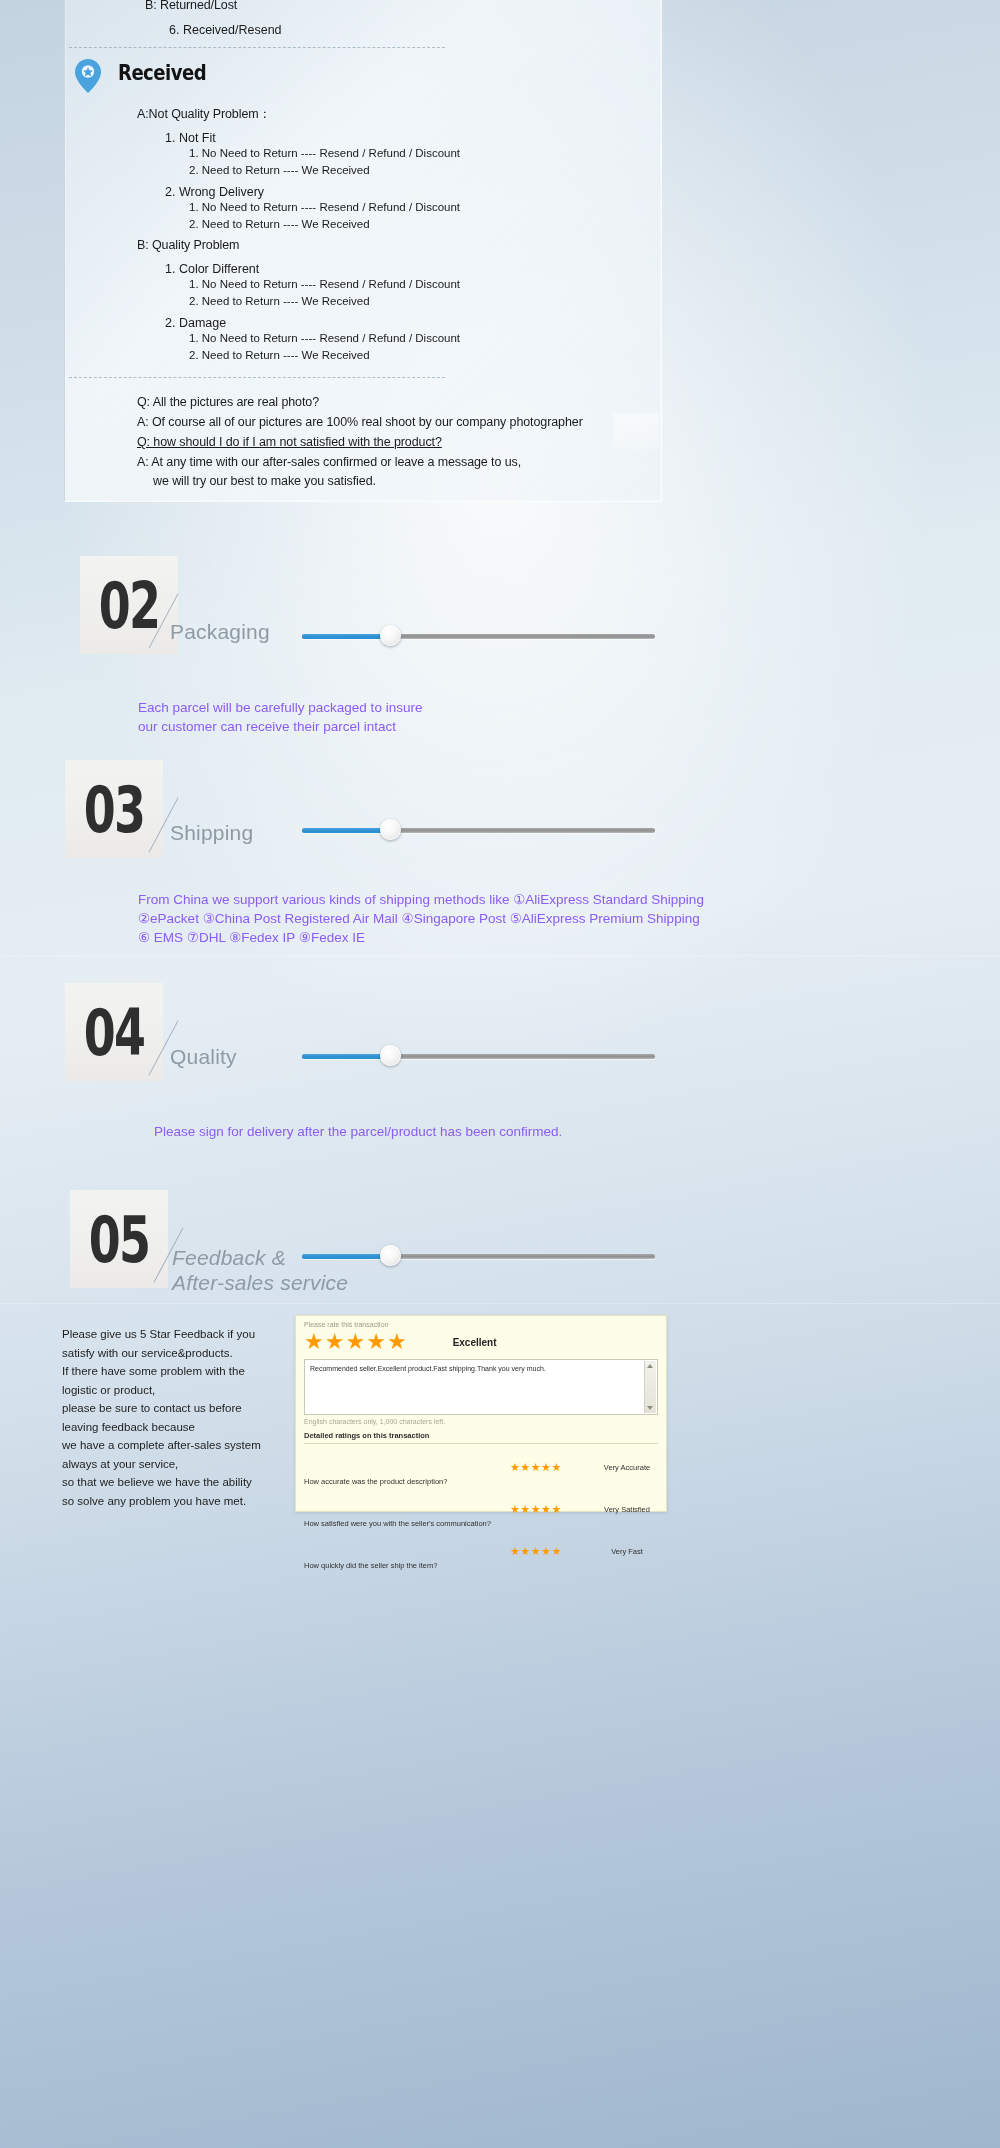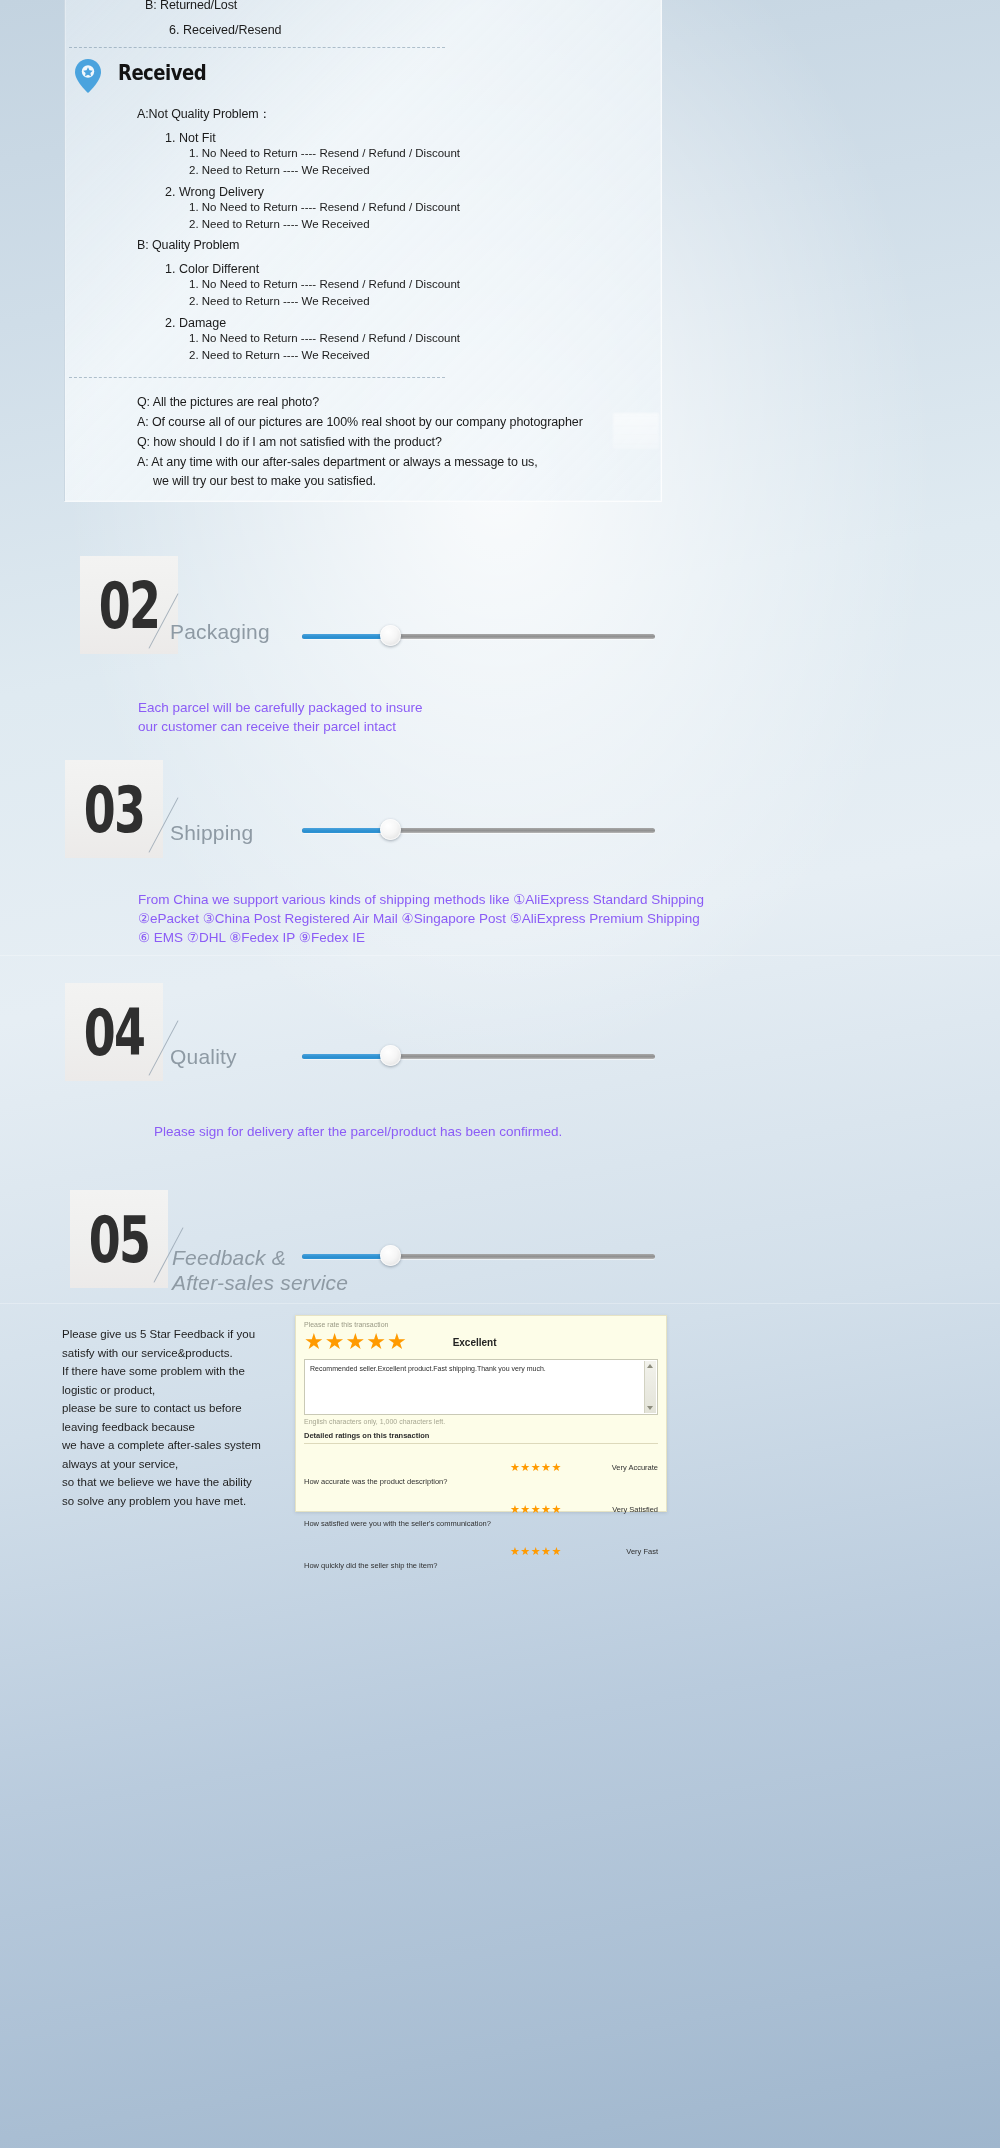--- a/index.html
+++ b/index.html
@@ -138,21 +138,21 @@
     border-left:1px solid #d2d2c2;
   }
   .fb-scroll .arrow{position:absolute;left:2px;width:0;height:0;border-left:3px solid transparent;border-right:3px solid transparent;}
   .fb-scroll .up{top:3px;border-bottom:4px solid #8d8d7e;}
   .fb-scroll .dn{bottom:3px;border-top:4px solid #8d8d7e;}
   .fb-note{margin:3px 8px 0 8px; color:#a7a792; font-size:7px;}
   .fb-detailed{margin:6px 8px 0 8px; font-weight:bold; font-size:7.5px; color:#2e2e2e; border-bottom:1px solid #ddd9bb; padding-bottom:3px;}
   .fb-row{display:flex; align-items:center; margin:5px 8px 0 8px; font-size:7.5px;}
   .fb-q{flex:1; color:#303030;margin-top:28px;}
   .fb-stars{color:#ff9a00; font-size:11px; letter-spacing:0.5px; width:86px;}
-  .fb-val{width:62px; text-align:right; color:#303030;}
+  .fb-val{width:62px; text-align:center; color:#303030;}
 
   .fbtext{
     position:absolute; left:62px; top:1325px; width:225px;
     font-size:11.5px; line-height:18.5px; color:#1e1e1e;
   }
 
   .wm{
     position:absolute; left:548px; top:452px; width:46px; height:36px;
     background:linear-gradient(180deg, rgba(255,255,255,0.55), rgba(255,255,255,0.25));
     filter:blur(1px);
@@ -202,22 +202,22 @@
       <div class="lvl-c" style="left:124px; top:334px;">2. Need to Return ---- We Received</div>
 
       <div class="lvl-b" style="left:100px; top:355px;">2. Damage</div>
       <div class="lvl-c" style="left:124px; top:371px;">1. No Need to Return ---- Resend / Refund / Discount</div>
       <div class="lvl-c" style="left:124px; top:388px;">2. Need to Return ---- We Received</div>
 
       <div class="hr-dot" style="left:4px; top:416px; width:376px;"></div>
 
       <div class="lvl-a" style="left:72px; top:434px;">Q: All the pictures are real photo?</div>
       <div class="lvl-a" style="left:72px; top:454px;">A: Of course all of our pictures are 100% real shoot by our company photographer</div>
-      <div class="lvl-a" style="left:72px; top:474px;">Q: how should I do if I am not satisfied with the product?</div>
-      <div class="lvl-a" style="left:72px; top:494px;">A: At any time with our after-sales department or always a message to us,</div>
+      <div class="lvl-a" style="left:72px; top:474px;text-decoration:underline;">Q: how should I do if I am not satisfied with the product?</div>
+      <div class="lvl-a" style="left:72px; top:494px;">A: At any time with our after-sales confirmed or leave a message to us,</div>
       <div class="lvl-a" style="left:88px; top:513px;">we will try our best to make you satisfied.</div>
 
       <div class="wm"></div>
     </div>
   </div>
 
   <div class="step">
     <div class="numbox" style="left:80px; top:556px;">
       <span>02</span>
     </div>

